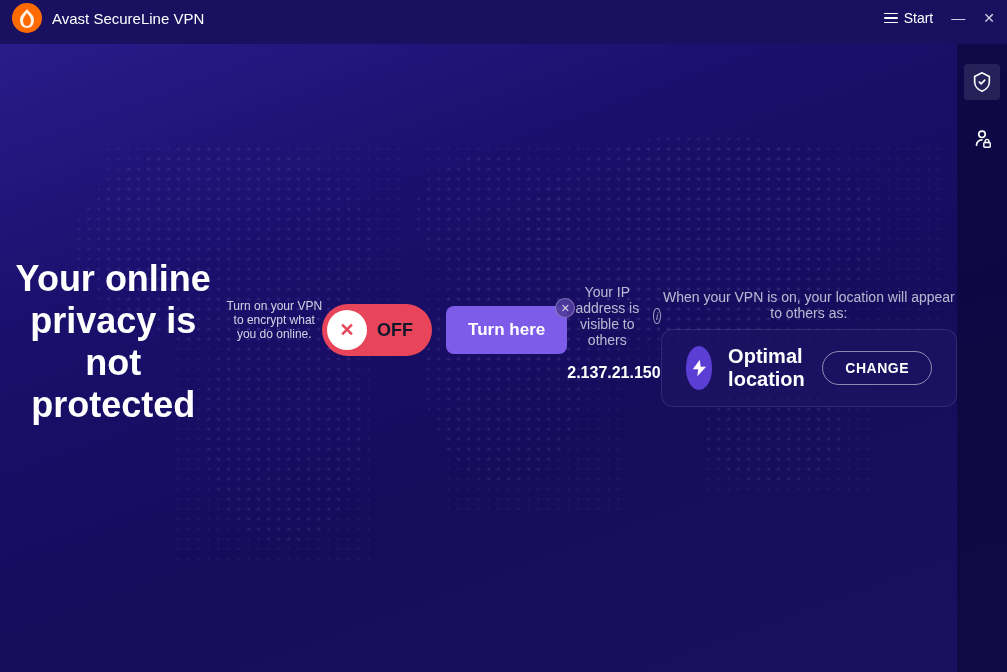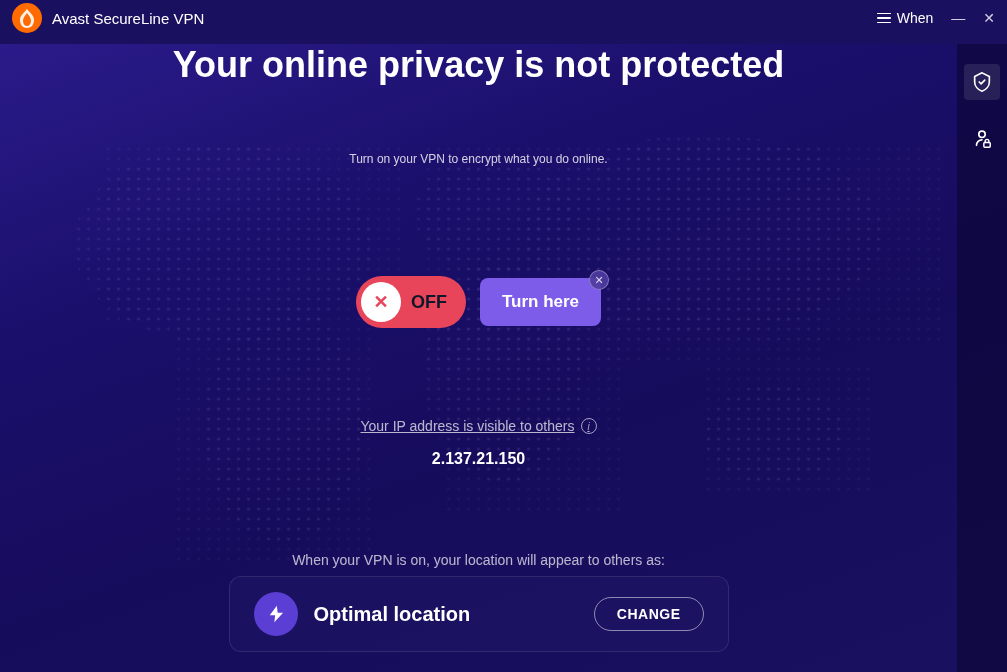--- a/index.html
+++ b/index.html
@@ -122,23 +122,23 @@
     }
 
     
     .main-content {
       position: absolute;
       top: 0;
       left: 0;
       right: 50px;
       bottom: 0;
       display: flex;
-      flex-direction: column;
-      align-items: center;
-      justify-content: space-between;
+      flex-direction: row;
+      align-items: center;
+      justify-content: flex-start;
       z-index: 3;
       padding-bottom: 20px;
     }
 
     .headline {
       font-size: 36px;
       font-weight: 700;
       text-align: center;
       margin-bottom: 12px;
       color: white;
@@ -234,21 +234,20 @@
     }
 
     .ip-label {
       font-size: 14px;
       color: rgba(255,255,255,0.7);
       display: flex;
       align-items: center;
       justify-content: center;
       gap: 6px;
       margin-bottom: 16px;
-      text-decoration: underline;
     }
 
     .info-icon {
       width: 16px;
       height: 16px;
       border: 1.5px solid rgba(255,255,255,0.6);
       border-radius: 50%;
       display: flex;
       align-items: center;
       justify-content: center;
@@ -341,21 +340,21 @@
     </svg>
     <span class="app-title">Avast SecureLine VPN</span>
   </div>
   <div class="titlebar-right">
     <div class="menu-btn">
       <div class="menu-icon-lines">
         <span></span>
           <span></span>
           <span></span>
       </div>
-      <span>When</span>
+      <span>Start</span>
     </div>
     <span class="win-btn">—</span>
     <span class="win-btn">✕</span>
   </div>
 </div>
 
 <div class="bg-container">
 
   <svg class="dots-overlay" viewBox="0 0 960 628" xmlns="http://www.w3.org/2000/svg">
 

